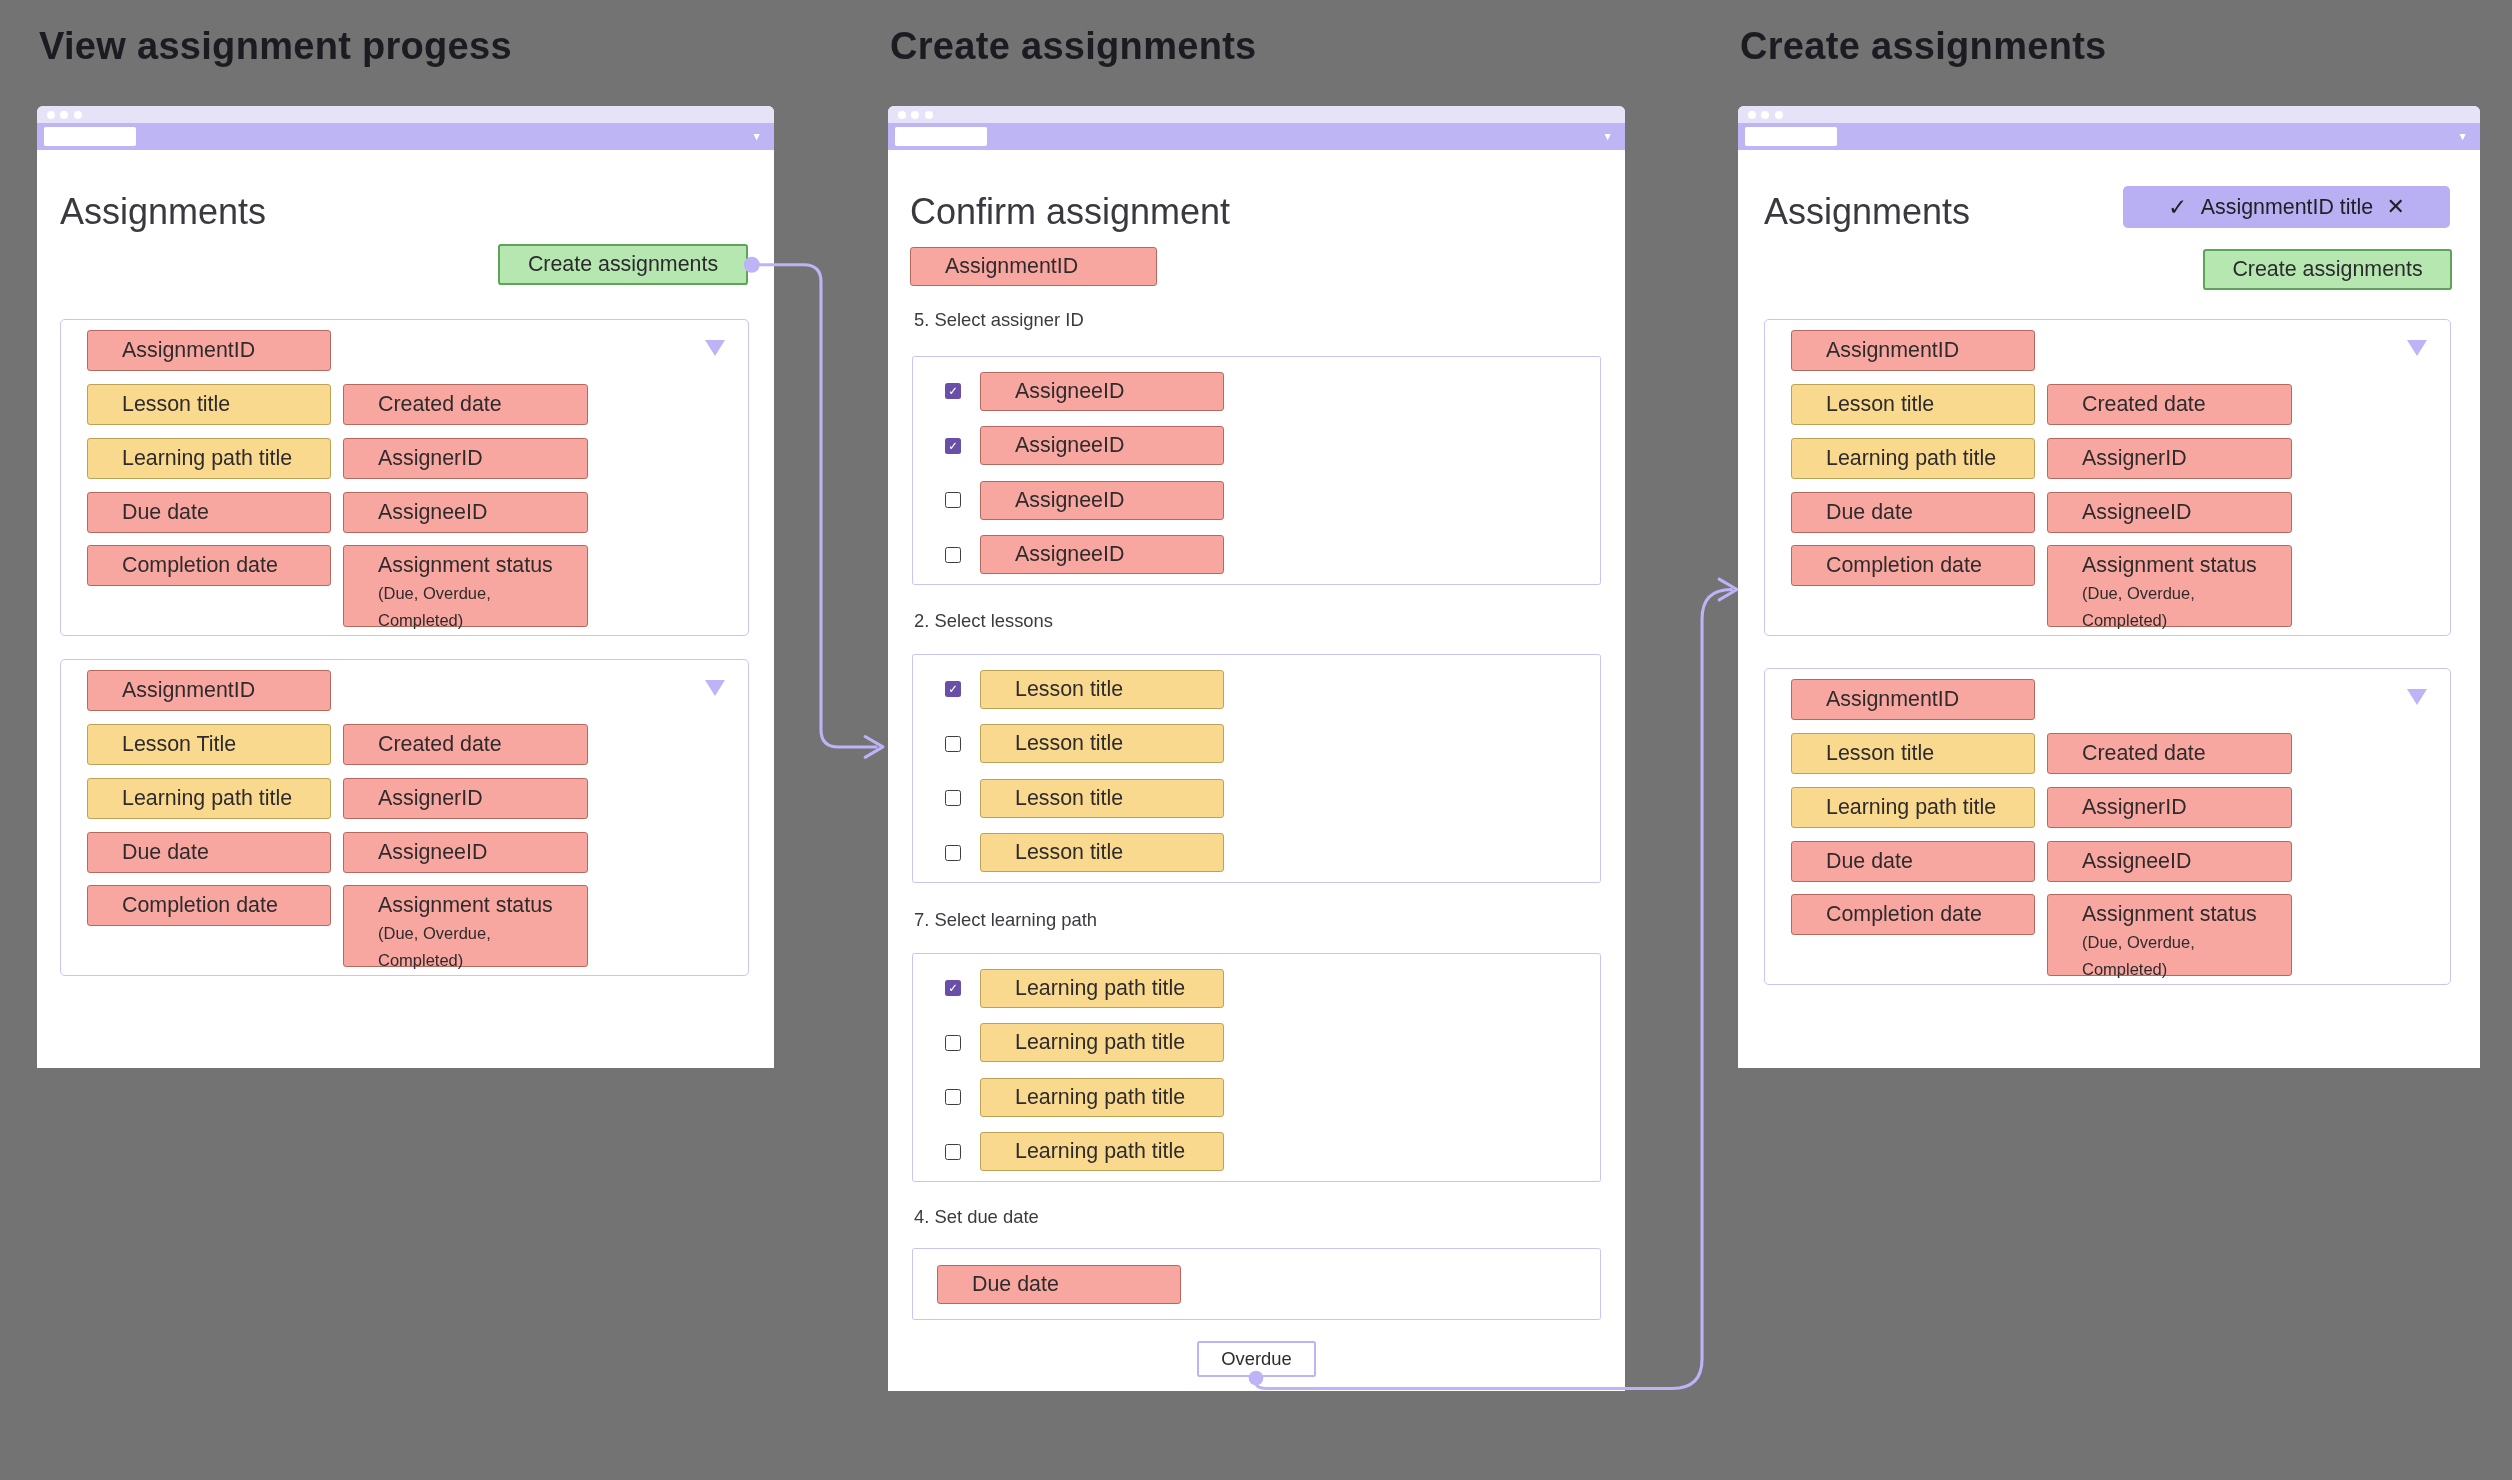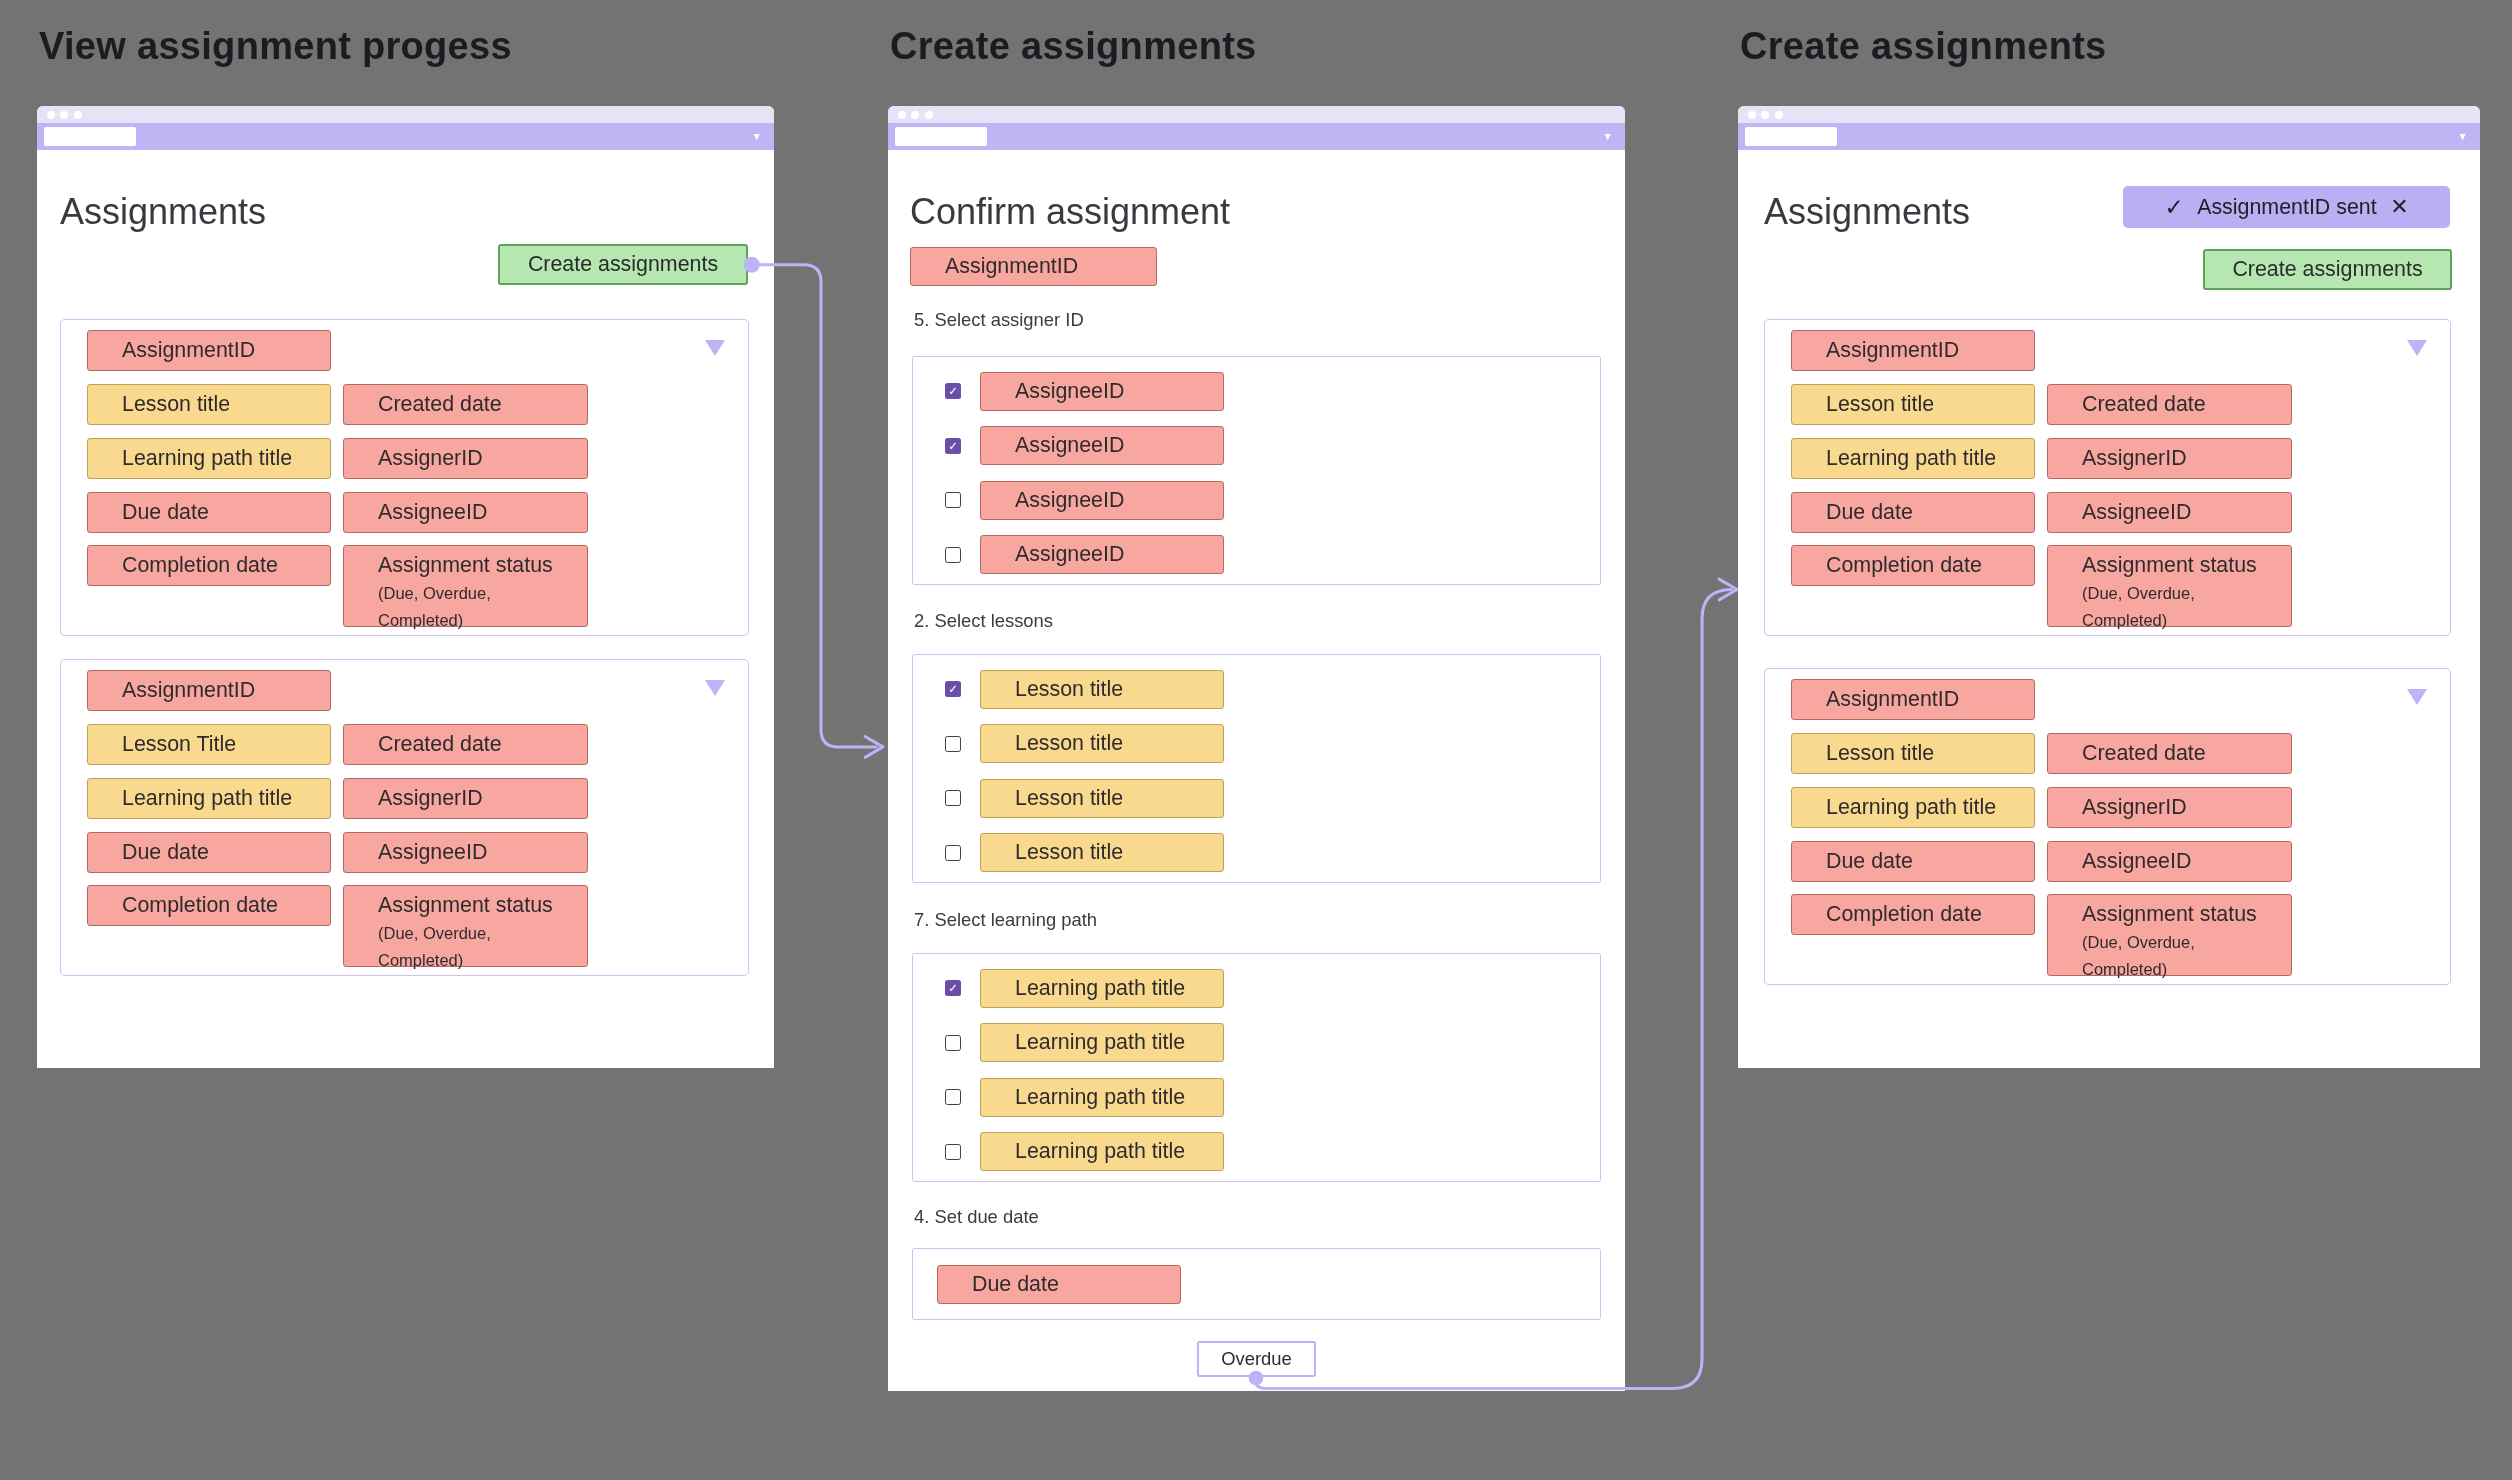--- a/index.html
+++ b/index.html
@@ -253,21 +253,21 @@
       <span class="dot"></span>
       <span class="dot"></span>
     </div>
     <div class="chrome-bar">
       <div class="url-box"></div>
       <span class="bar-caret">▼</span>
     </div>
     <div class="page-heading">Assignments</div>
     <div class="toast">
       <span class="toast-check">✓</span>
-      <span>AssignmentID sent</span>
+      <span>AssignmentID title</span>
       <span class="toast-close">✕</span>
     </div>
     <button class="btn-green">Create assignments</button>
     <div id="cards-right">
         <div class="card" style="top: 213px;">
           <div class="card-caret"></div>
           <div class="chip red" style="left: 26px; top: 9.8px; width: 244px;">
             <span>AssignmentID</span>
           </div>
           <div class="chip yellow" style="left: 26px; top: 64px; width: 244px;">

